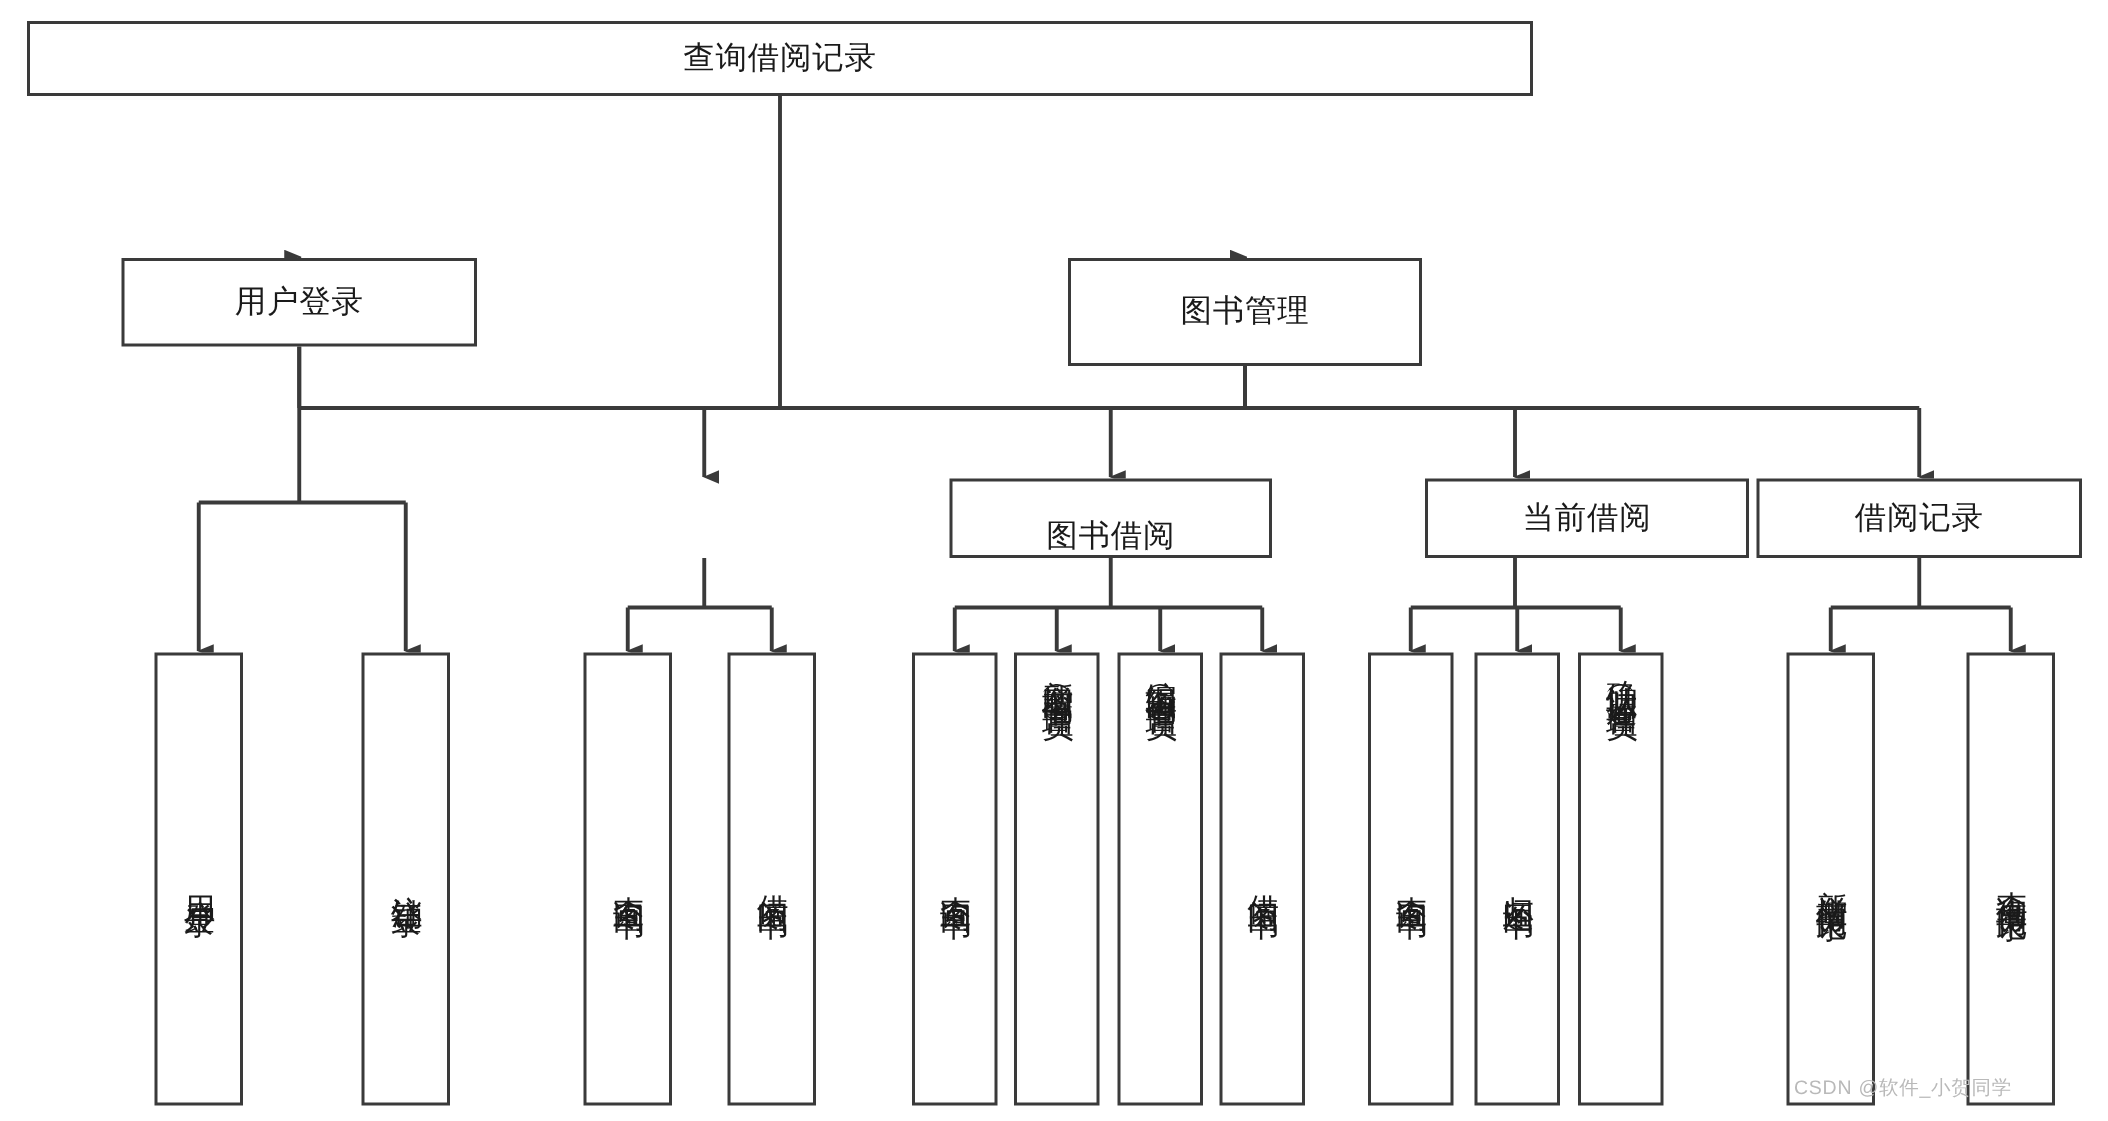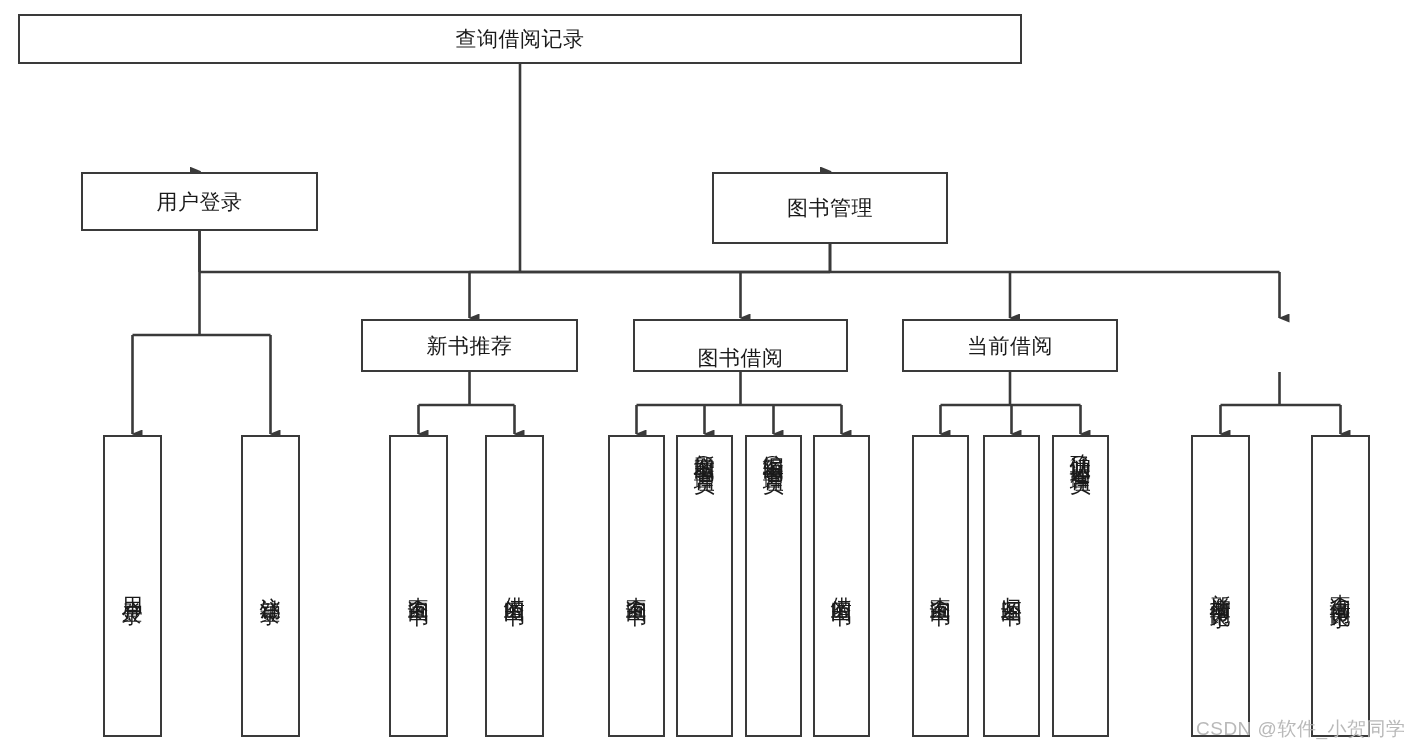--- a/index.html
+++ b/index.html
@@ -56,21 +56,21 @@
     writing-mode: vertical-rl;
     text-orientation: upright;
     font-size: 21px;
     line-height: 1.30;
     letter-spacing: 3px;
     white-space: nowrap;
   }
   .watermark {
     position: absolute;
     color: #b9b9b9;
-    font-size: 19px;
+    font-size: 13px;
     white-space: nowrap;
     letter-spacing: 0.5px;
     user-select: none;
   }
 </style>
 </head>
 <body>
 
 <div id="canvas">
 
@@ -121,28 +121,28 @@
     <span class="node-label">查询借阅记录</span>
   </div>
 
   <div class="node-box" id="box-user-login" style="left: 81px; top: 172px; width: 237px; height: 59px;">
     <span class="node-label">用户登录</span>
   </div>
   <div class="node-box" id="box-book-management" style="left: 712px; top: 172px; width: 236px; height: 72px;">
     <span class="node-label">图书管理</span>
   </div>
 
-  <div class="node-box" id="box-new-book-recommend" style="left: 361px; top: 319px; width: 217px; height: 53px;">
-    <span class="node-label">新书推荐</span>
-  </div>
   <div class="node-box" id="box-book-borrow" style="left: 633px; top: 319px; width: 215px; height: 53px; align-items: flex-end;">
     <span class="node-label">图书借阅</span>
   </div>
-  <div class="node-box" id="box-current-borrow" style="left: 902px; top: 319px; width: 216px; height: 53px;">
+  <div class="node-box" id="box-current-borrow" style="left: 950px; top: 319px; width: 216px; height: 53px;">
     <span class="node-label">当前借阅</span>
+  </div>
+  <div class="node-box" id="box-borrow-record" style="left: 1171px; top: 319px; width: 217px; height: 53px;">
+    <span class="node-label">借阅记录</span>
   </div>
 
   <div class="node-box vertical middle" id="box-leaf-user-login" style="left: 103px; top: 435px; width: 59px; height: 302px;">
     <span class="node-label vertical">用户登录</span>
   </div>
   <div class="node-box vertical middle" id="box-leaf-logout" style="left: 241px; top: 435px; width: 59px; height: 302px;">
     <span class="node-label vertical">注销登录</span>
   </div>
   <div class="node-box vertical middle" id="box-leaf-query-book-1" style="left: 389px; top: 435px; width: 59px; height: 302px;">
     <span class="node-label vertical">查询图书</span>

